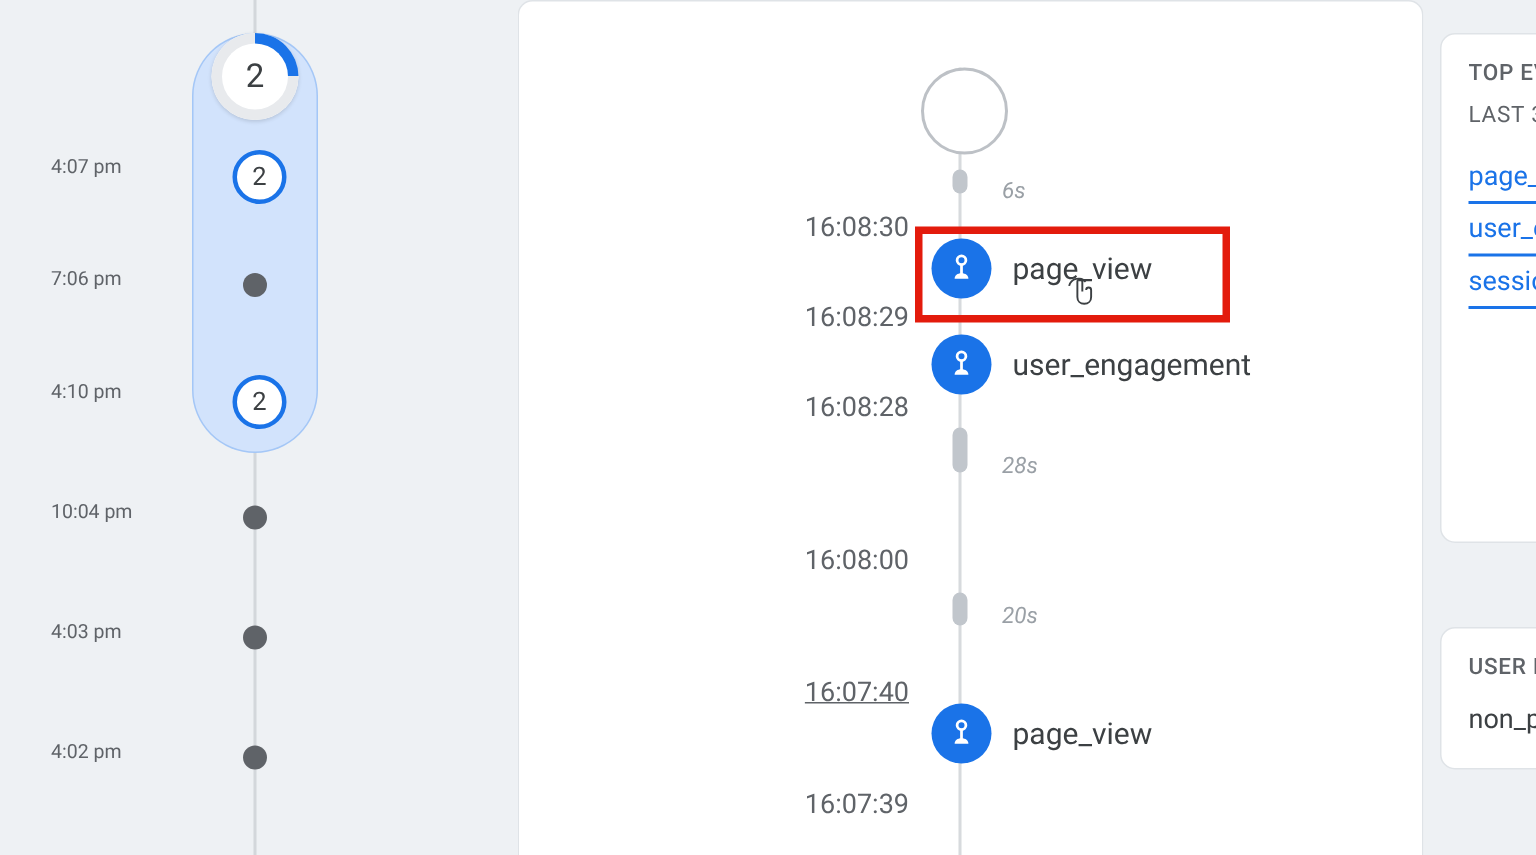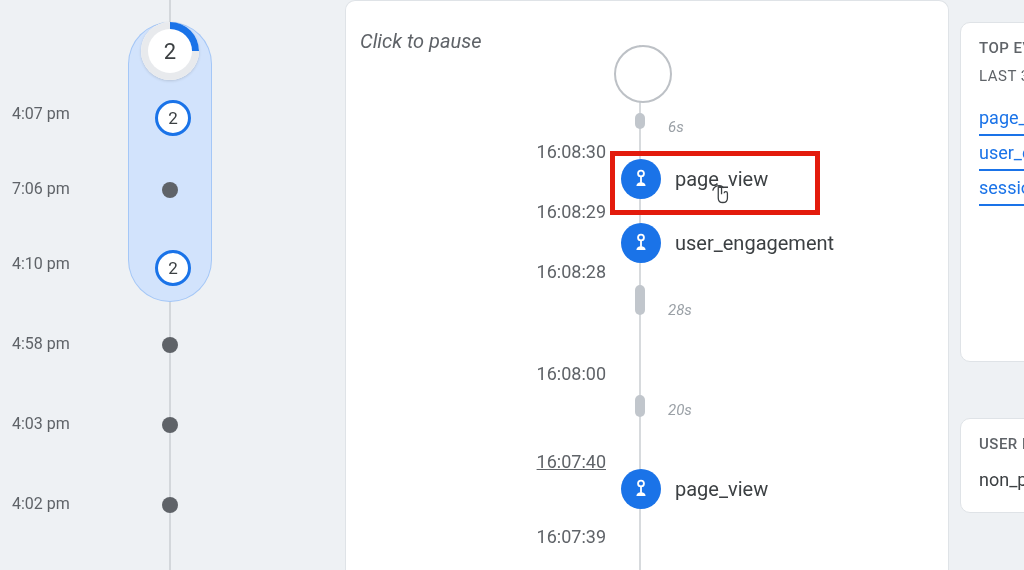--- a/index.html
+++ b/index.html
@@ -18,21 +18,21 @@
   html,body{margin:0;padding:0;width:1024px;height:570px;background:var(--bg);
     font-family:Roboto,"Helvetica Neue",Arial,sans-serif;color:var(--text);overflow:hidden}
   .stage{position:relative;width:1024px;height:570px}
 
   
   .left-col{position:absolute;left:0;top:0;width:260px;height:570px}
   .left-axis{position:absolute;left:169px;top:0;width:2px;height:570px;background:var(--line);opacity:.55}
   .pill{position:absolute;left:128px;top:22px;width:84px;height:280px;border-radius:42px;
     background:var(--blue-light);box-shadow:inset 0 0 0 1px rgba(26,115,232,.25)}
   .mini-item{position:absolute;left:0;width:260px;height:1px}
-  .mini-time{position:absolute;left:12px;top:-11px;font-size:16px;color:var(--muted)}
+  .mini-time{position:absolute;left:34px;top:-11px;font-size:13px;color:var(--muted)}
   .mini-node{position:absolute;left:155px;top:-15px;width:30px;height:30px;border-radius:50%;
     display:flex;align-items:center;justify-content:center;font-size:17px;color:var(--text)}
   .mini-node.dot{width:16px;height:16px;background:var(--dot-dark);left:162px;top:-8px}
   .mini-node.ring{background:#fff;border:3px solid var(--blue)}
   .focus-ring{position:absolute;left:141px;top:22px;width:58px;height:58px;border-radius:50%;
     background:#fff;box-shadow:0 1px 3px rgba(0,0,0,.15)}
   .focus-ring .arc{position:absolute;inset:0;border-radius:50%;
     background:conic-gradient(var(--blue) 0 90deg, #e8eaed 90deg 360deg)}
   .focus-ring .inner{position:absolute;inset:7px;border-radius:50%;background:#fff;
     display:flex;align-items:center;justify-content:center;font-size:22px;color:var(--text)}
@@ -87,36 +87,35 @@
         </div>
         <div class="mini-item" style="top: 190px;">
           <div class="mini-time">7:06 pm</div>
           <div class="mini-node dot"></div>
         </div>
         <div class="mini-item" style="top: 265px;">
           <div class="mini-time">4:10 pm</div>
           <div class="mini-node ring">2</div>
         </div>
         <div class="mini-item" style="top: 345px;">
-          <div class="mini-time">4:58 pm</div>
+          <div class="mini-time">10:04 pm</div>
           <div class="mini-node dot"></div>
         </div>
         <div class="mini-item" style="top: 425px;">
           <div class="mini-time">4:03 pm</div>
           <div class="mini-node dot"></div>
         </div>
         <div class="mini-item" style="top: 505px;">
           <div class="mini-time">4:02 pm</div>
           <div class="mini-node dot"></div>
         </div>
       </div>
 </div>
 
 <div class="main-panel">
-  <div class="hint">Click to pause</div>
   <div class="main-axis"></div>
   <div class="top-circle"></div>
   <div id="main-stamps">
         <div class="tstamp" style="left: 140px; top: 140px;">16:08:30</div>
         <div class="tstamp" style="left: 140px; top: 200px;">16:08:29</div>
         <div class="tstamp" style="left: 140px; top: 260px;">16:08:28</div>
         <div class="tstamp" style="left: 140px; top: 362px; text-align: right;">16:08:00</div>
         <div class="tstamp" style="left: 140px; top: 450px; text-decoration: underline;">16:07:40</div>
         <div class="tstamp" style="left: 140px; top: 525px;">16:07:39</div>
       </div>

